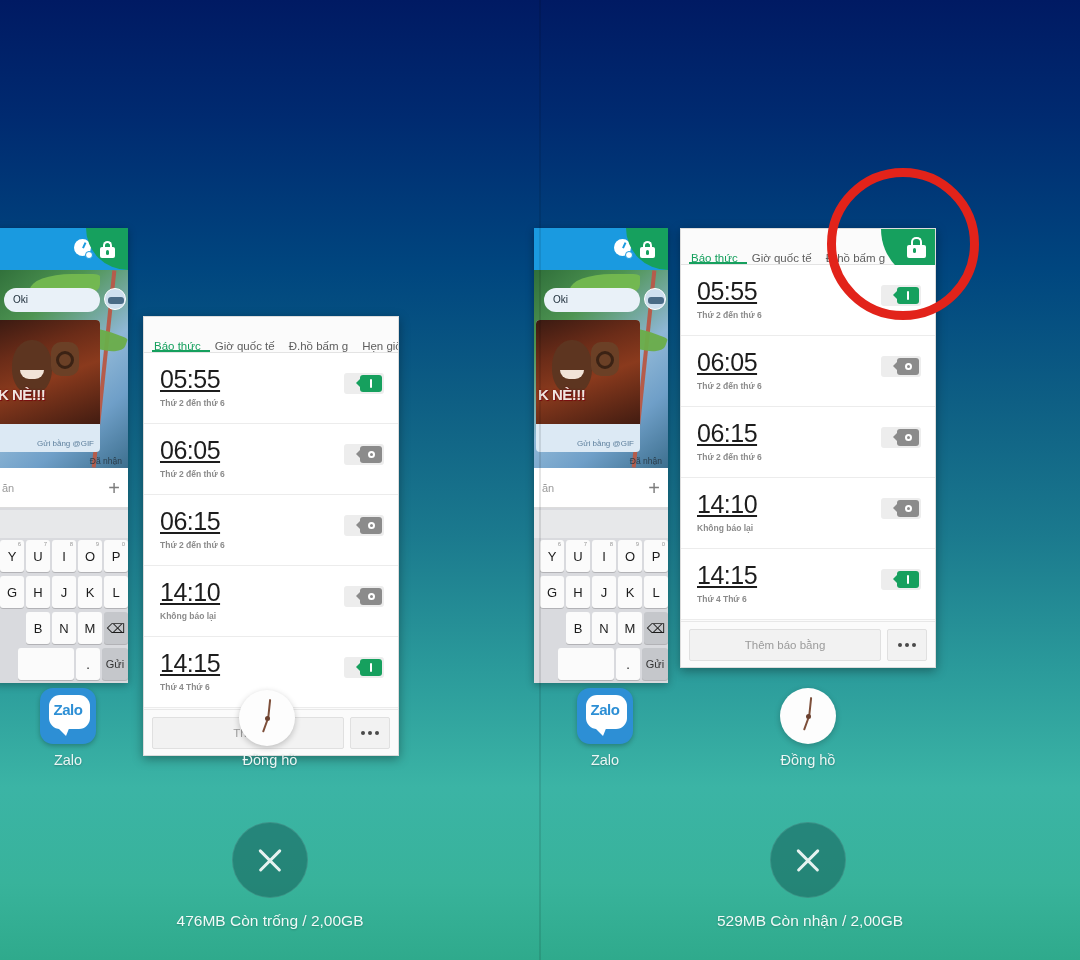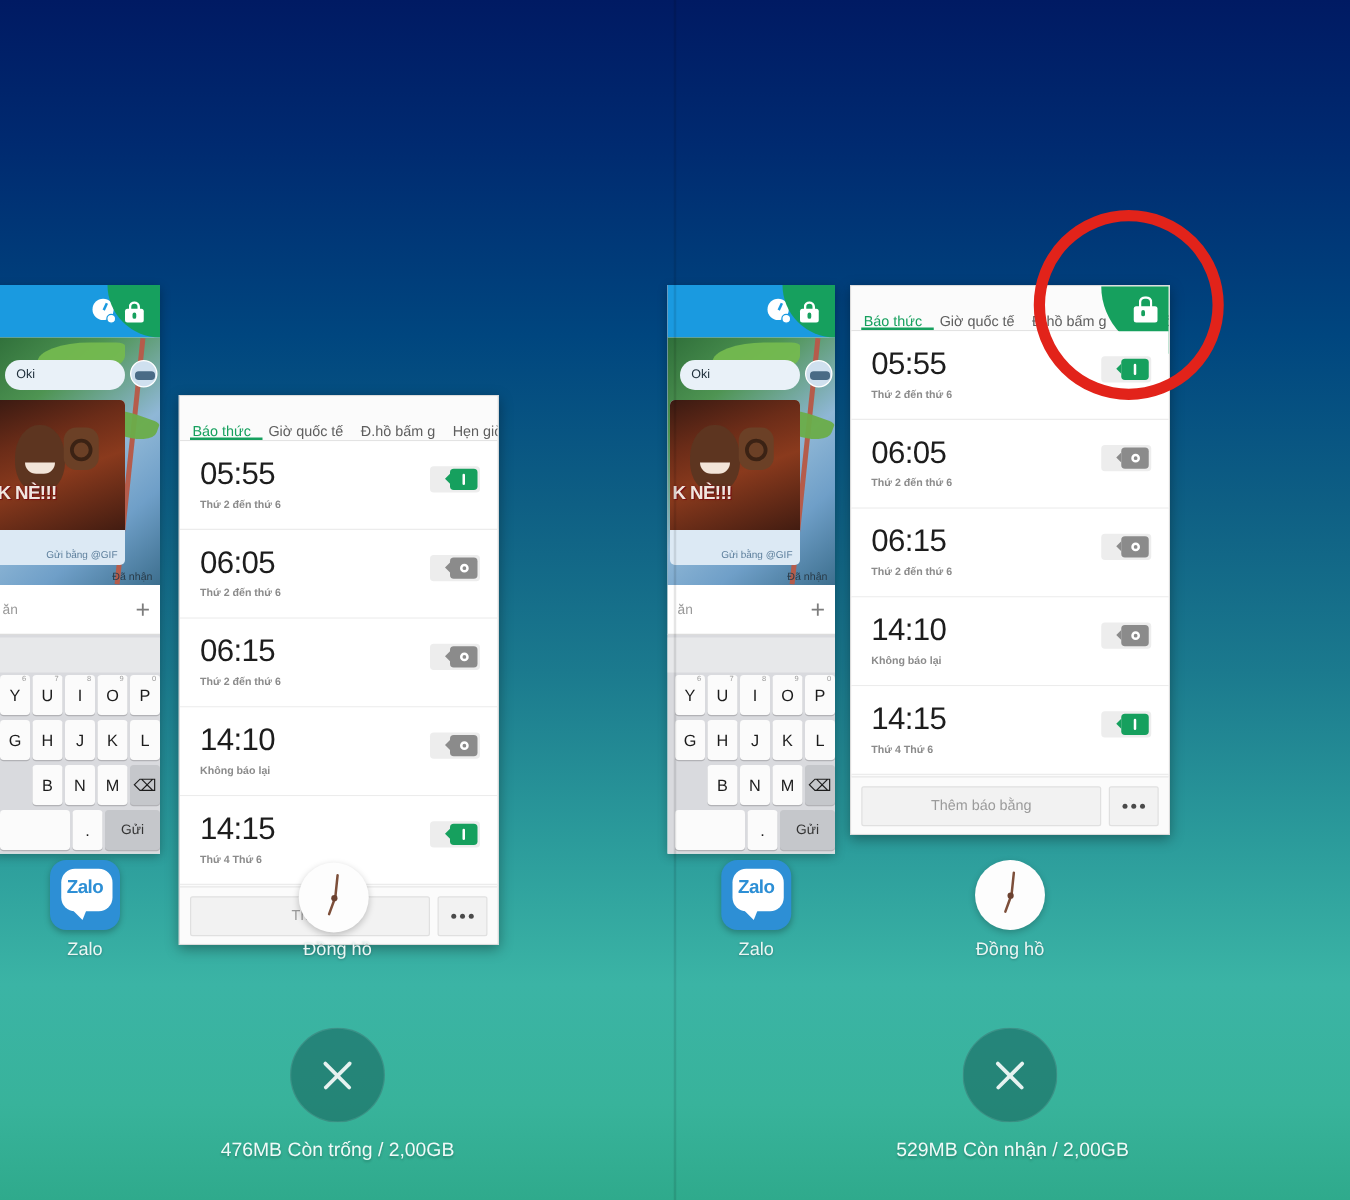--- a/index.html
+++ b/index.html
@@ -154,21 +154,21 @@
   .kb-row { display:flex; gap:2px; padding:2px 0; justify-content:flex-end; }
   .key {
     background:#fbfbfb; border-radius:3px;
     width:24px; height:32px;
     display:flex; align-items:center; justify-content:center;
     font-size:13px; color:#1c1c1c;
     box-shadow:0 1px 0 rgba(0,0,0,0.18);
     position:relative;
   }
   .key.dark { background:#c5c7cb; }
-  .key.send { width:44px; font-size:11px; color:#333; }
+  .key.send { width:26px; font-size:11px; color:#333; }
   .key.space { width:56px; }
   .key .sup { position:absolute; top:1px; right:3px; font-size:6px; color:#9b9b9b; }
 
   
   .clock-card {
     position:absolute;
     width:256px; height:440px;
     background:#fbfbfb;
     border:1px solid #dcdcdc;
     box-shadow:0 3px 10px rgba(0,0,0,0.35);
@@ -191,21 +191,21 @@
     display:flex; align-items:flex-start; justify-content:flex-end;
     padding:8px 9px 0 0;
   }
   .alarm-list { position:relative; }
   .alarm-row {
     position:relative; height:71px;
     padding:14px 0 0 16px;
     border-bottom:1px solid #ececec;
     background:#fff;
   }
-  .alarm-time { font-size:25px; color:#1d1d1d; letter-spacing:-0.5px; line-height:1; }
+  .alarm-time { font-size:25px; color:#1d1d1d; letter-spacing:-0.5px; line-height:1;text-decoration:underline; }
   .alarm-sub { font-size:8.5px; color:#8b8b8b; margin-top:6px;font-weight:bold; }
   .switch {
     position:absolute; right:14px; top:20px;
     width:40px; height:21px; border-radius:3px; background:#ededed;
   }
   .switch .thumb {
     position:absolute; top:2px; width:22px; height:17px; border-radius:3px;
     display:flex; align-items:center; justify-content:center;
     font-size:9px; color:#fff;
   }

